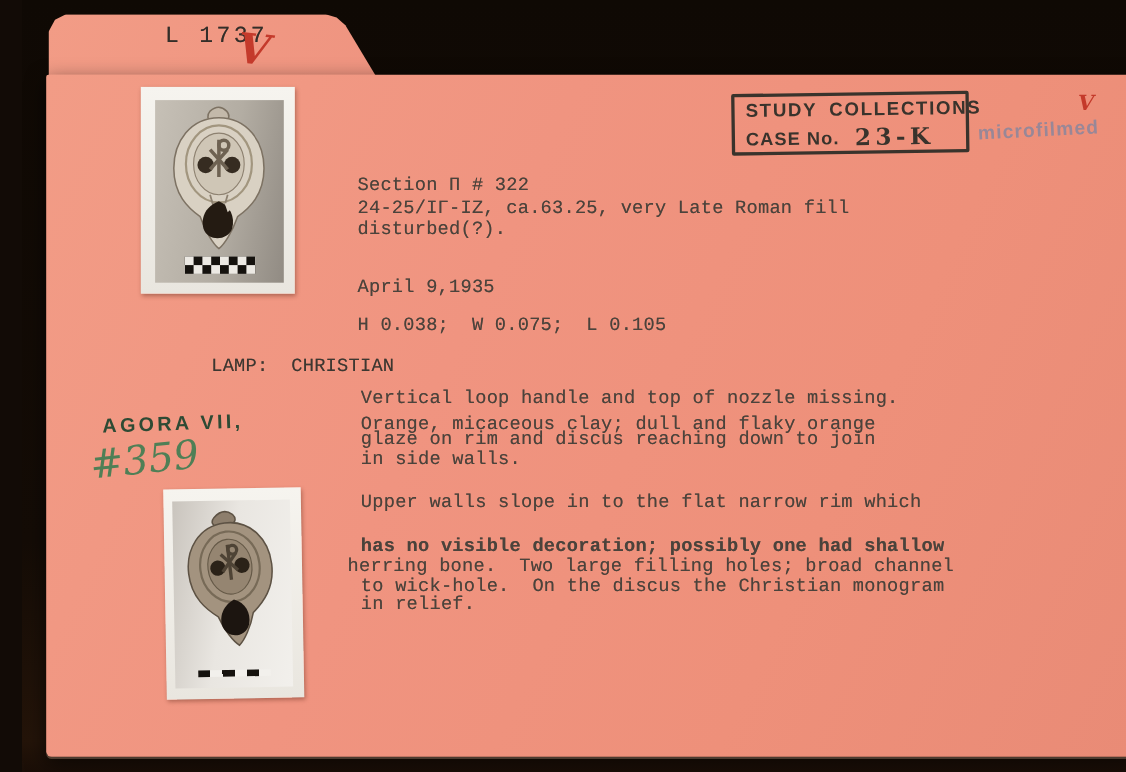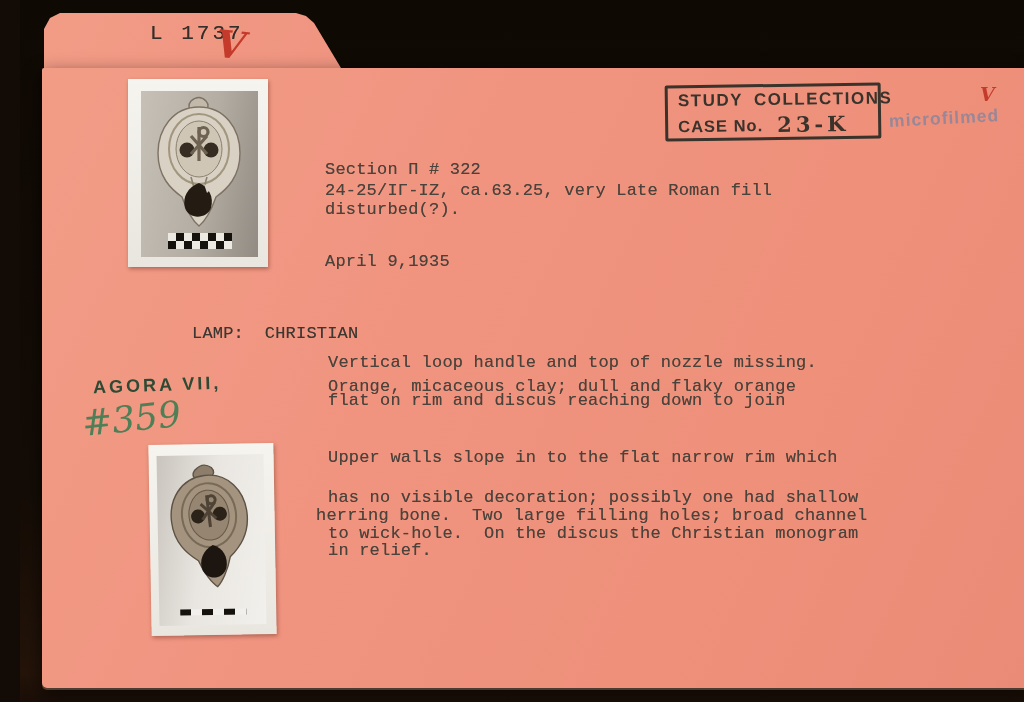--- a/index.html
+++ b/index.html
@@ -118,29 +118,31 @@
       </svg>
       <div class="scalebar-dash"></div>
     </div>
   </div>
 
   <div class="typed" style="left:305px;top:160px;">Section Π # 322</div>
   <div class="typed" style="left:305px;top:181px;">24-25/ΙΓ-ΙΖ, ca.63.25, very Late Roman fill</div>
   <div class="typed" style="left:305px;top:200px;">disturbed(?).</div>
 
   <div class="typed" style="left:305px;top:252px;">April 9,1935</div>
+  <div class="typed" style="left:305px;top:287px;">H 0.038;  W 0.075;  L 0.105</div>
 
   <div class="typed" style="left:172px;top:324px;color:#3c3731;">LAMP:  CHRISTIAN</div>
 
   <div class="typed" style="left:308px;top:353px;">Vertical loop handle and top of nozzle missing.</div>
   <div class="typed" style="left:308px;top:377px;">Orange, micaceous clay; dull and flaky orange</div>
-  <div class="typed" style="left:308px;top:391px;">flat on rim and discus reaching down to join</div>
+  <div class="typed" style="left:308px;top:391px;">glaze on rim and discus reaching down to join</div>
+  <div class="typed" style="left:308px;top:409px;">in side walls.</div>
 
   <div class="typed" style="left:308px;top:448px;">Upper walls slope in to the flat narrow rim which</div>
-  <div class="typed" style="left:308px;top:488px;">has no visible decoration; possibly one had shallow</div>
+  <div class="typed" style="left:308px;top:488px;font-weight:bold;">has no visible decoration; possibly one had shallow</div>
   <div class="typed" style="left:296px;top:506px;">herring bone.  Two large filling holes; broad channel</div>
   <div class="typed" style="left:308px;top:524px;">to wick-hole.  On the discus the Christian monogram</div>
   <div class="typed" style="left:308px;top:541px;">in relief.</div>
 
 
   <div class="agora-stamp">AGORA VII,</div>
   <div class="agora-num">#359</div>
 
 </div>
 

